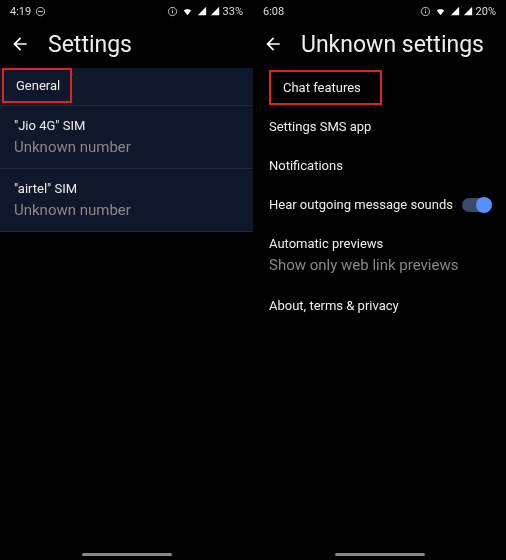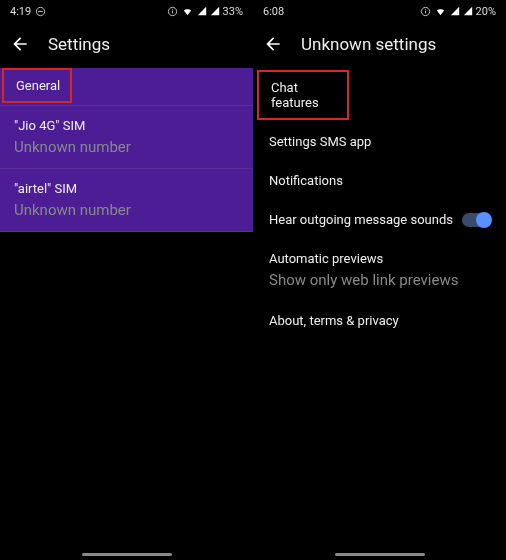--- a/index.html
+++ b/index.html
@@ -11,57 +11,57 @@
     display: flex;
   }
   .screen {
     width: 253px;
     height: 560px;
     background: #000;
     color: #fff;
     position: relative;
     overflow: hidden;
   }
-  .screen.left .content-area { background: #4c1d95; }
+  .screen.left .content-area { background: #0f172a; }
   .status-bar {
     height: 22px;
     display: flex;
     align-items: center;
     justify-content: space-between;
     padding: 0 10px;
     font-size: 11px;
     color: #ddd;
   }
   .status-left { display: flex; align-items: center; gap: 4px; }
   .status-right { display: flex; align-items: center; gap: 3px; }
   .status-right svg { fill: #fff; }
   .app-bar {
     height: 44px;
     display: flex;
     align-items: center;
     padding: 0 10px;
     gap: 18px;
   }
   .back-btn { display: flex; align-items: center; }
-  .app-bar-title { font-size: 17px; color: #eee; }
+  .app-bar-title { font-size: 23px; color: #eee; }
   .content-area { }
   .list-item {
     padding: 12px 14px;
     border-top: 1px solid rgba(255,255,255,0.08);
   }
   .list-item:last-child { border-bottom: 1px solid rgba(255,255,255,0.08); }
   .item-title { font-size: 13px; color: #eee; }
   .item-sub { font-size: 15px; color: #888; margin-top: 5px; }
   .highlight {
     border: 2px solid #d9261e;
     margin: 2px;
     padding: 8px 12px;
   }
   .screen.left .highlight { width: 70px; margin-left: 2px; }
-  .screen.right .highlight { width: 92px; margin-left: 2px; margin-top: 4px; }
+  .screen.right .highlight { width: 113px; margin-left: 14px; margin-top: 4px; }
   .right-list { padding: 0 2px; }
   .right-item {
     padding: 12px 14px;
     display: flex;
     align-items: center;
     justify-content: space-between;
   }
   .right-item .col { flex: 1; }
   .toggle {
     width: 28px; height: 14px; border-radius: 7px;

